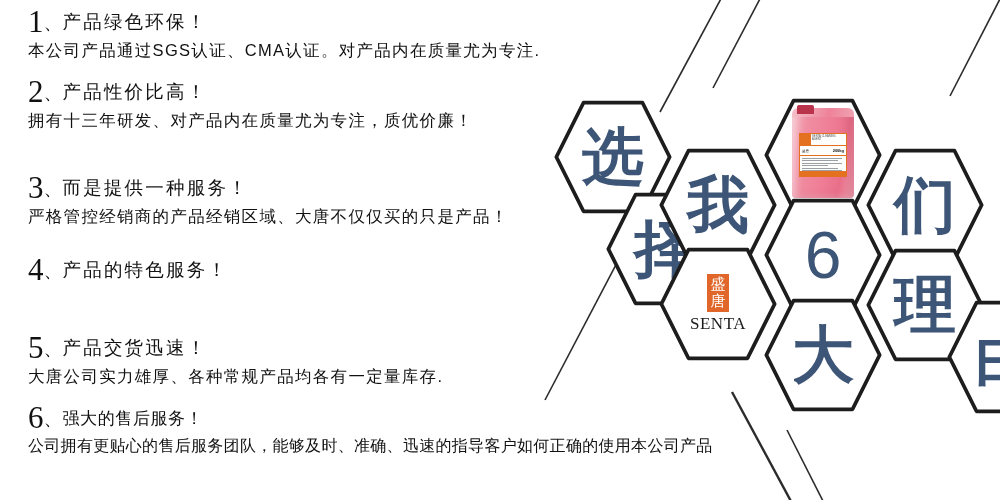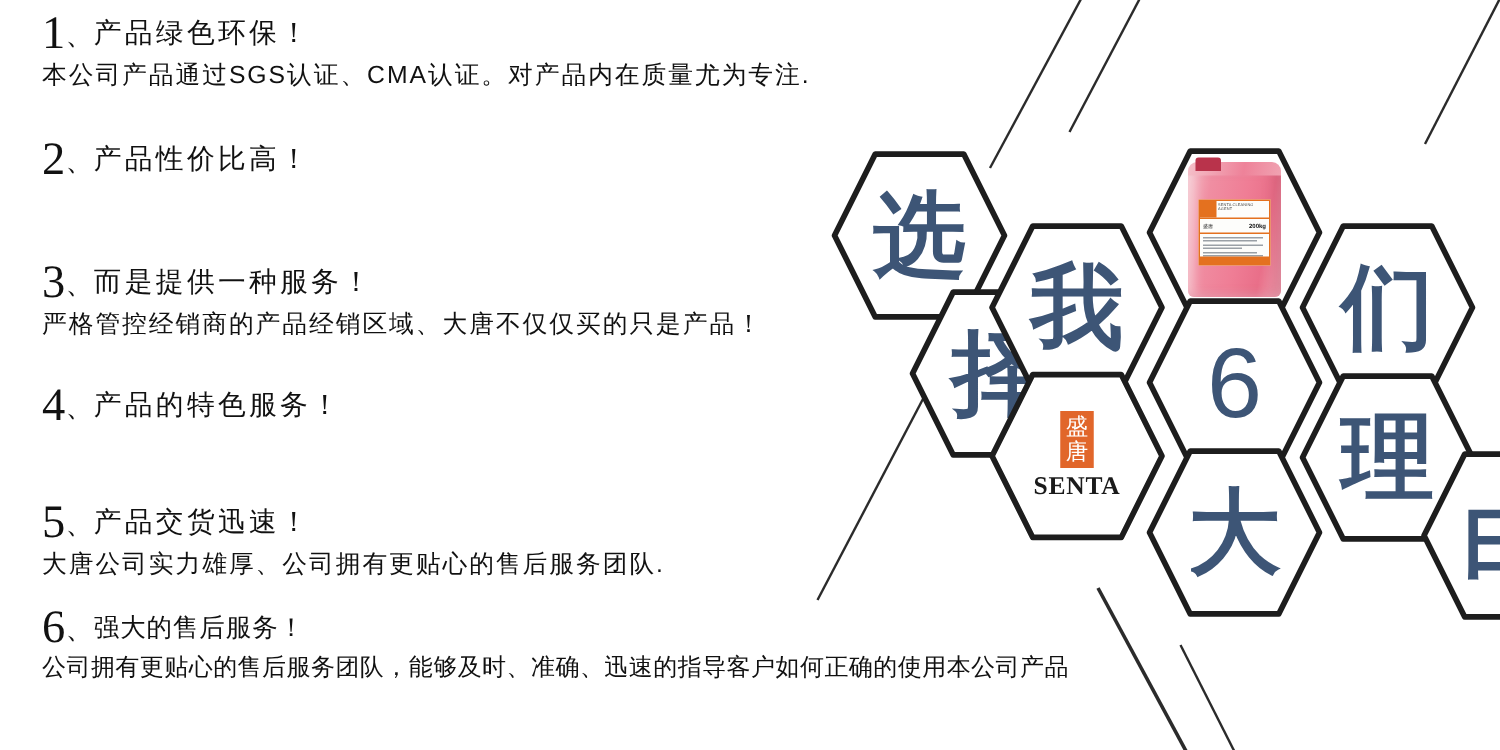--- a/index.html
+++ b/index.html
@@ -65,21 +65,21 @@
     display:flex;flex-direction:column;align-items:center;justify-content:center;
     color:#ffffff;font-size:15px;line-height:17px;
     font-family:"DejaVu Sans","Liberation Sans",sans-serif;
     border:1px solid #e1662a;
     box-sizing:border-box;
   }
   .logo-seal span{display:block;}
   .logo-word{
     margin-top:2px;
     font-family:"Liberation Serif","DejaVu Serif",serif;
-    font-size:17px;font-weight:700;color:#1a1a1a;letter-spacing:0.5px;
+    font-size:17px;font-weight:400;color:#1a1a1a;letter-spacing:0.5px;
   }
 
   
   .bottle-inner{
     position:absolute;left:0;top:0;width:100%;height:100%;
     display:flex;align-items:center;justify-content:center;
   }
   .bottle{
     position:relative;width:62px;height:86px;
     background:linear-gradient(100deg,#f4b9c4 0%,#f08ea2 22%,#ef7d95 55%,#e96f89 78%,#f2a7b6 100%);
@@ -129,44 +129,45 @@
 
   <div class="reasons">
 
     <div class="reason r1" style="top:6px;">
       <div class="r-head">
         <span class="r-num">1</span><span class="r-dun">、</span><span class="r-title">产品绿色环保！</span>
       </div>
       <div class="r-body">本公司产品通过SGS认证、CMA认证。对产品内在质量尤为专注.</div>
     </div>
 
-    <div class="reason r2" style="top:90px;">
+    <div class="reason r2" style="top:76px;">
       <div class="r-head">
         <span class="r-num">2</span><span class="r-dun">、</span><span class="r-title">产品性价比高！</span>
       </div>
+      <div class="r-body">拥有十三年研发、对产品内在质量尤为专注，质优价廉！</div>
     </div>
 
     <div class="reason r3" style="top:172px;">
       <div class="r-head">
         <span class="r-num">3</span><span class="r-dun">、</span><span class="r-title">而是提供一种服务！</span>
       </div>
       <div class="r-body">严格管控经销商的产品经销区域、大唐不仅仅买的只是产品！</div>
     </div>
 
     <div class="reason r4" style="top:254px;">
       <div class="r-head">
         <span class="r-num">4</span><span class="r-dun">、</span><span class="r-title">产品的特色服务！</span>
       </div>
     </div>
 
     <div class="reason r5" style="top:332px;">
       <div class="r-head">
         <span class="r-num">5</span><span class="r-dun">、</span><span class="r-title">产品交货迅速！</span>
       </div>
-      <div class="r-body">大唐公司实力雄厚、公司拥有更贴心的售后服务团队.</div>
+      <div class="r-body">大唐公司实力雄厚、各种常规产品均各有一定量库存.</div>
     </div>
 
     <div class="reason r6" style="top:402px;">
       <div class="r-head">
         <span class="r-num">6</span><span class="r-dun">、</span><span class="r-title">强大的售后服务！</span>
       </div>
       <div class="r-body">公司拥有更贴心的售后服务团队，能够及时、准确、迅速的指导客户如何正确的使用本公司产品</div>
     </div>
 
   </div>

